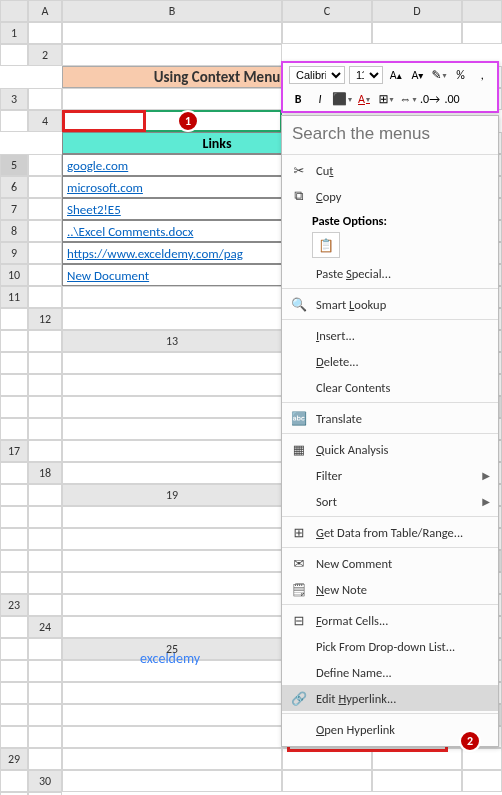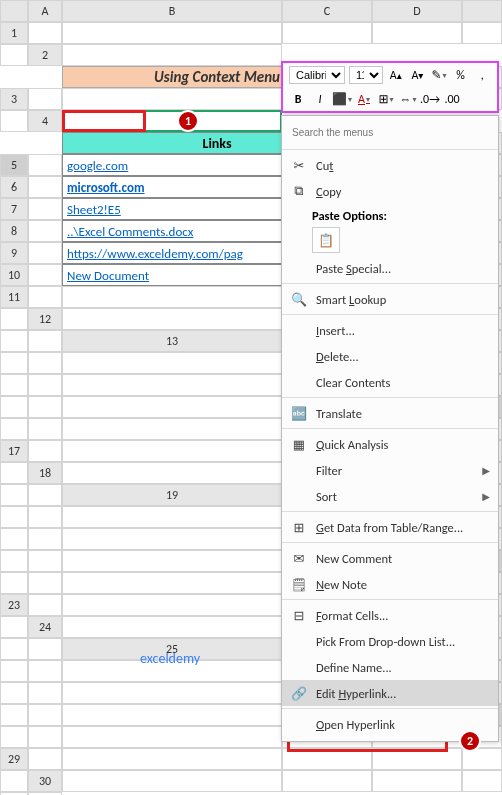--- a/index.html
+++ b/index.html
@@ -37,21 +37,20 @@
     display: flex;
     align-items: center;
     padding: 0 4px;
     background: #fff;
   }
   .title-row {
     grid-column: 3 / 5;
     background: #f8cbad;
     border: 1px solid #aaa;
     font-weight: bold;
-    font-style: italic;
     font-size: 15px;
     color: #333;
     justify-content: center;
   }
   .header-row {
     grid-column: 3 / 5;
     background: #5eead4;
     border: 1px solid #888;
     font-weight: bold;
     font-size: 14px;
@@ -114,21 +113,21 @@
     width:218px;
     background:#fcfcfc;
     border:1px solid #bbb;
     box-shadow:1px 1px 5px rgba(0,0,0,0.2);
     z-index:40;
     padding-bottom:4px;
   }
   .search-row { padding:8px 10px; }
   .search-row input {
     width:100%; border:none; background:transparent;
-    font-size:10px; color:#888; outline:none;
+    font-size:17px; color:#888; outline:none;
   }
   .ctx-sep { height:1px;background:#ddd;margin:2px 0;}
   .ctx-item {
     display:flex; align-items:center;
     height:26px; padding:0 10px 0 8px;
     font-size:12.5px; color:#333;
     cursor:default; gap:8px;
     position:relative;
   }
   .ctx-icon { width:18px; display:flex;align-items:center;justify-content:center;font-size:13px;color:#444;}
@@ -187,21 +186,21 @@
     <div class="cell"></div>
     <div class="rowhdr sel">5</div>
     <div class="cell"></div>
     <div class="cell links-cell" style="grid-column: 3 / 5;">
       <a>google.com</a>
     </div>
     <div class="cell"></div>
     <div class="cell"></div>
     <div class="rowhdr">6</div>
     <div class="cell"></div>
-    <div class="cell links-cell" style="grid-column: 3 / 5; font-weight: bold;">
+    <div class="cell links-cell" style="grid-column: 3 / 5;">
       <a>microsoft.com</a>
     </div>
     <div class="cell"></div>
     <div class="cell"></div>
     <div class="rowhdr">7</div>
     <div class="cell"></div>
     <div class="cell links-cell" style="grid-column: 3 / 5;">
       <a>Sheet2!E5</a>
     </div>
     <div class="cell"></div>

